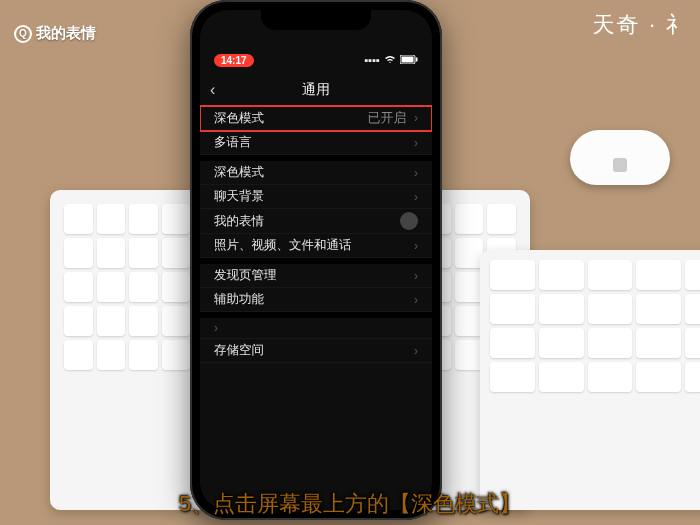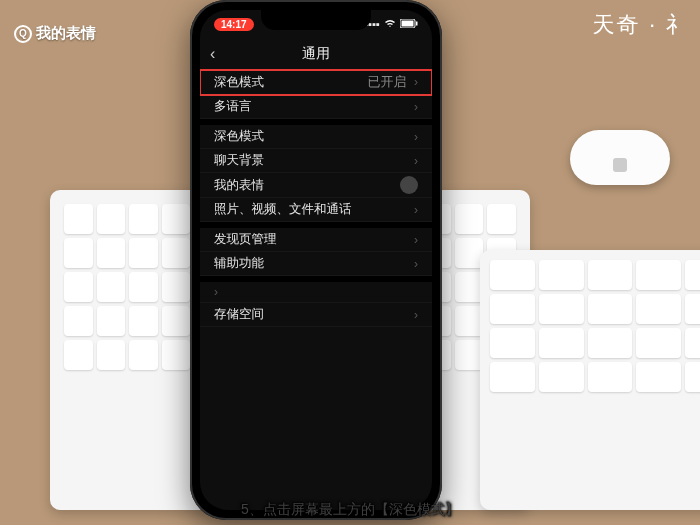--- a/index.html
+++ b/index.html
@@ -44,21 +44,21 @@
   .screen {
     width: 100%; height: 100%; background: #0e0e0e; border-radius: 28px;
     overflow: hidden; position: relative; color: #eee; font-size: 12px;
   }
   .notch {
     position: absolute; top: 0; left: 50%; transform: translateX(-50%);
     width: 110px; height: 20px; background: #000; border-radius: 0 0 14px 14px; z-index: 5;
   }
   .statusbar {
     height: 28px; display: flex; align-items: center; justify-content: space-between;
-    padding: 0 14px; font-size: 11px; font-weight: 600;
+    padding: 0 14px; font-size: 11px; font-weight: 600; margin-top: 36px;
   }
   .time-pill { background: #ff3b30; padding: 1px 7px; border-radius: 8px; color: #fff; font-size: 10px; }
   .sb-icons { display: flex; gap: 4px; align-items: center; }
   .navbar {
     height: 32px; display: flex; align-items: center; justify-content: center;
     position: relative; font-size: 14px; font-weight: 500;
   }
   .back { position: absolute; left: 10px; font-size: 16px; color: #ccc; }
   .list { }
   .row {
@@ -91,21 +91,21 @@
   .wm-left .logo {
     width: 18px; height: 18px; border: 2px solid #fff; border-radius: 50%;
     display: inline-flex; align-items: center; justify-content: center; font-size: 10px;
   }
   .wm-right {
     position: absolute; right: 10px; top: 10px; color: #fff; font-size: 22px;
     font-weight: 500; letter-spacing: 2px;
   }
   .caption {
     position: absolute; left: 0; right: 0; bottom: 6px; text-align: center;
-    font-size: 14px; color: #404040; font-weight: 500;
+    font-size: 22px; color: #a16207; font-weight: 500;
     text-shadow: 0 0 4px #000, 1px 1px 2px #000, -1px -1px 2px #000;
   }
 </style>
 </head>
 <body>
 
 <div class="desk"></div>
 
 <div class="keyboard">
   <div class="key"></div>

